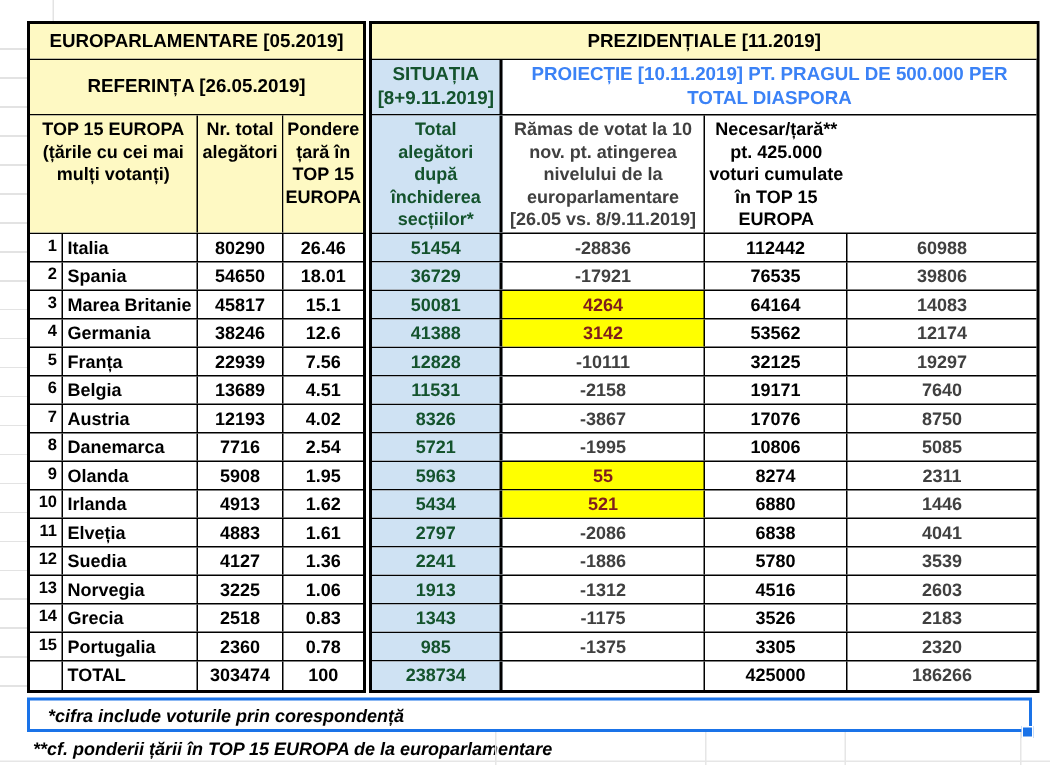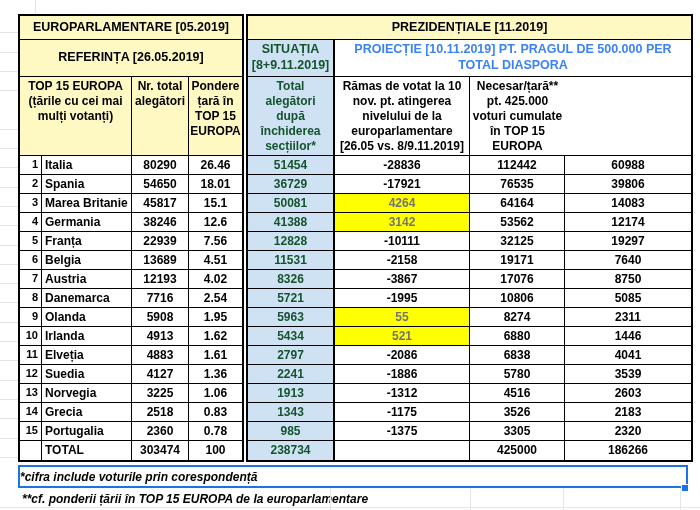--- a/index.html
+++ b/index.html
@@ -22,32 +22,32 @@
   .row:last-child{border-bottom:none;}
   .cell{box-sizing:border-box;border-right:1px solid #000;display:flex;
     align-items:center;justify-content:center;overflow:hidden;font-size:12px;line-height:1.25;}
   .cell:last-child{border-right:none;}
   .h1{height:24px}.h2{height:37px}.h3{height:79px}.hd{height:19px}
   .w-rn{width:22px}.w-country{width:90px}.w-nr{width:57px}.w-pond{width:53px}.w-top15{width:112px}
   .w-sit{width:87px;border-right-width:2px}.w-ramas{width:135px}.w-nec{width:95px}.w-rest{width:126px}
   .gray{background:#fef9c3}
   .bluebg{background:#cfe2f3}
   .bluetxt{color:#14532d}
-  .redtxt{color:#000000}
+  .redtxt{color:#404040}
   .greentxt{color:#3b82f6}
-  .yellowbg{background:#ffff00;color:#737373;}
+  .yellowbg{background:#ffff00;color:#7f1d1d;}
   .hcell{flex-direction:row;text-align:center;padding:1px 2px;}
   .topalign{align-items:flex-start;padding-top:2px;}
   .fs13{font-size:12.5px;}
   .name{justify-content:flex-start;padding-left:3px;text-align:center;}
   .rn{justify-content:flex-end;padding-right:3px;font-size:11px;}
   
   .sel-box{position:absolute;left:18px;top:465px;width:670px;height:23px;
     box-sizing:border-box;border:2px solid #1a73e8;display:flex;align-items:center;
-    font-style:italic;font-size:12px;padding-left:0;background:#fff;}
+    font-style:italic;font-size:12px;padding-left:12px;background:#fff;}
   .fill-handle{position:absolute;left:681px;top:484px;width:8px;height:8px;
     background:#1a73e8;border:1px solid #fff;box-sizing:border-box;}
   .footnote2{position:absolute;left:22px;top:491px;height:16px;display:flex;
     align-items:center;font-style:italic;font-size:12px;}
 </style>
 </head>
 <body>
 
 <div class="screen">
 

